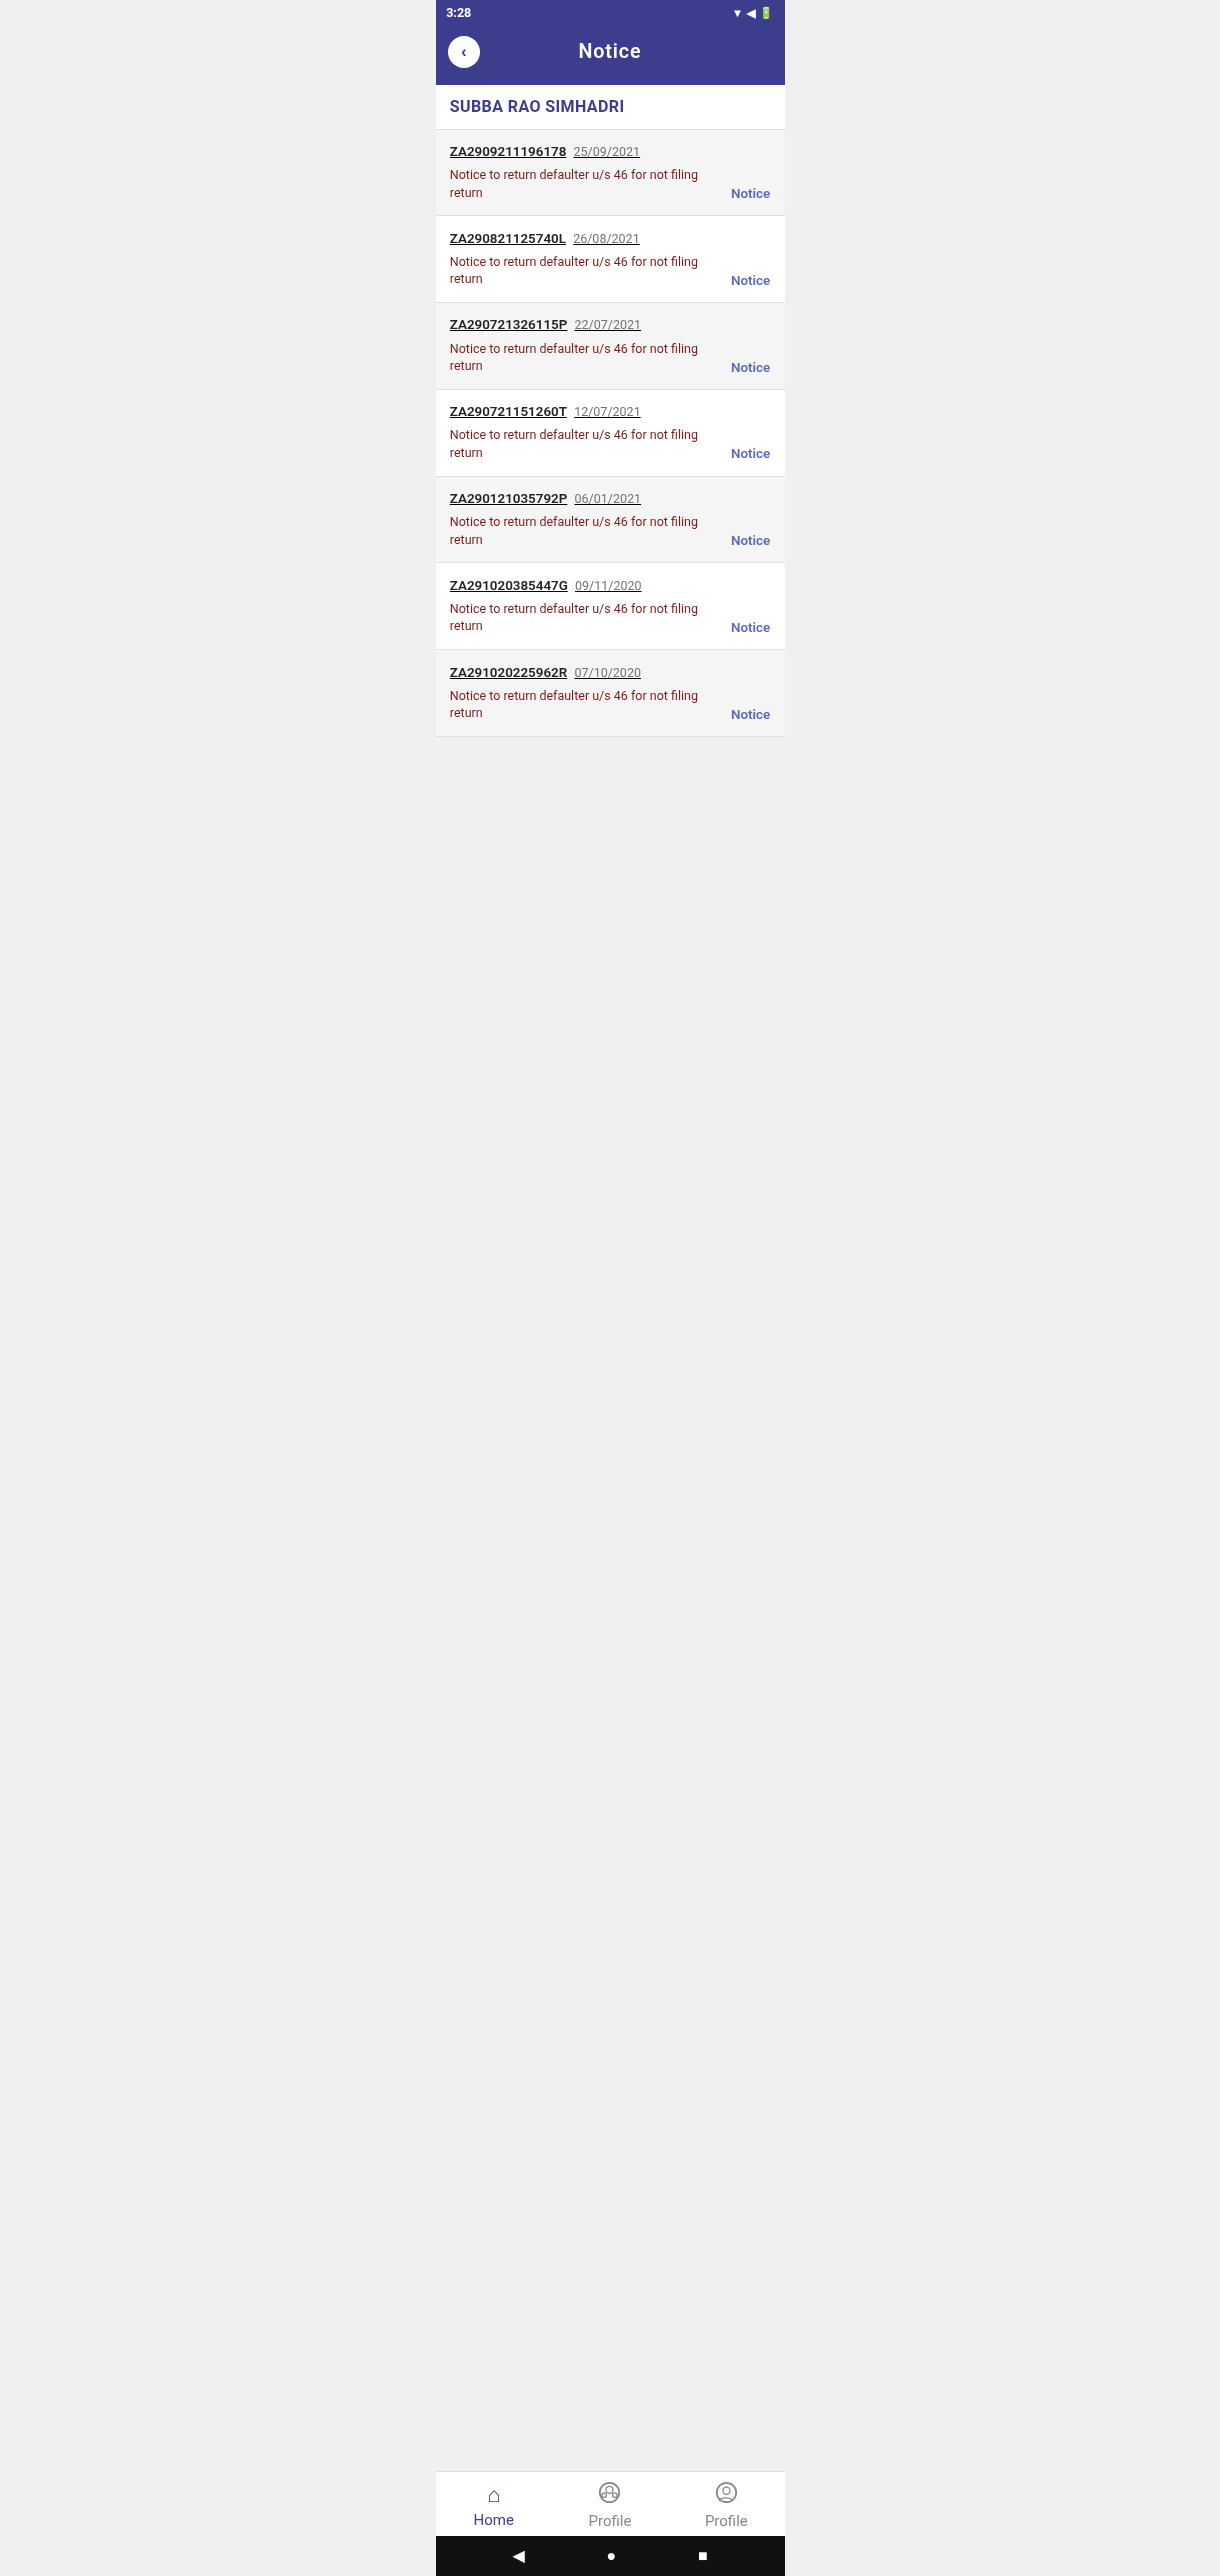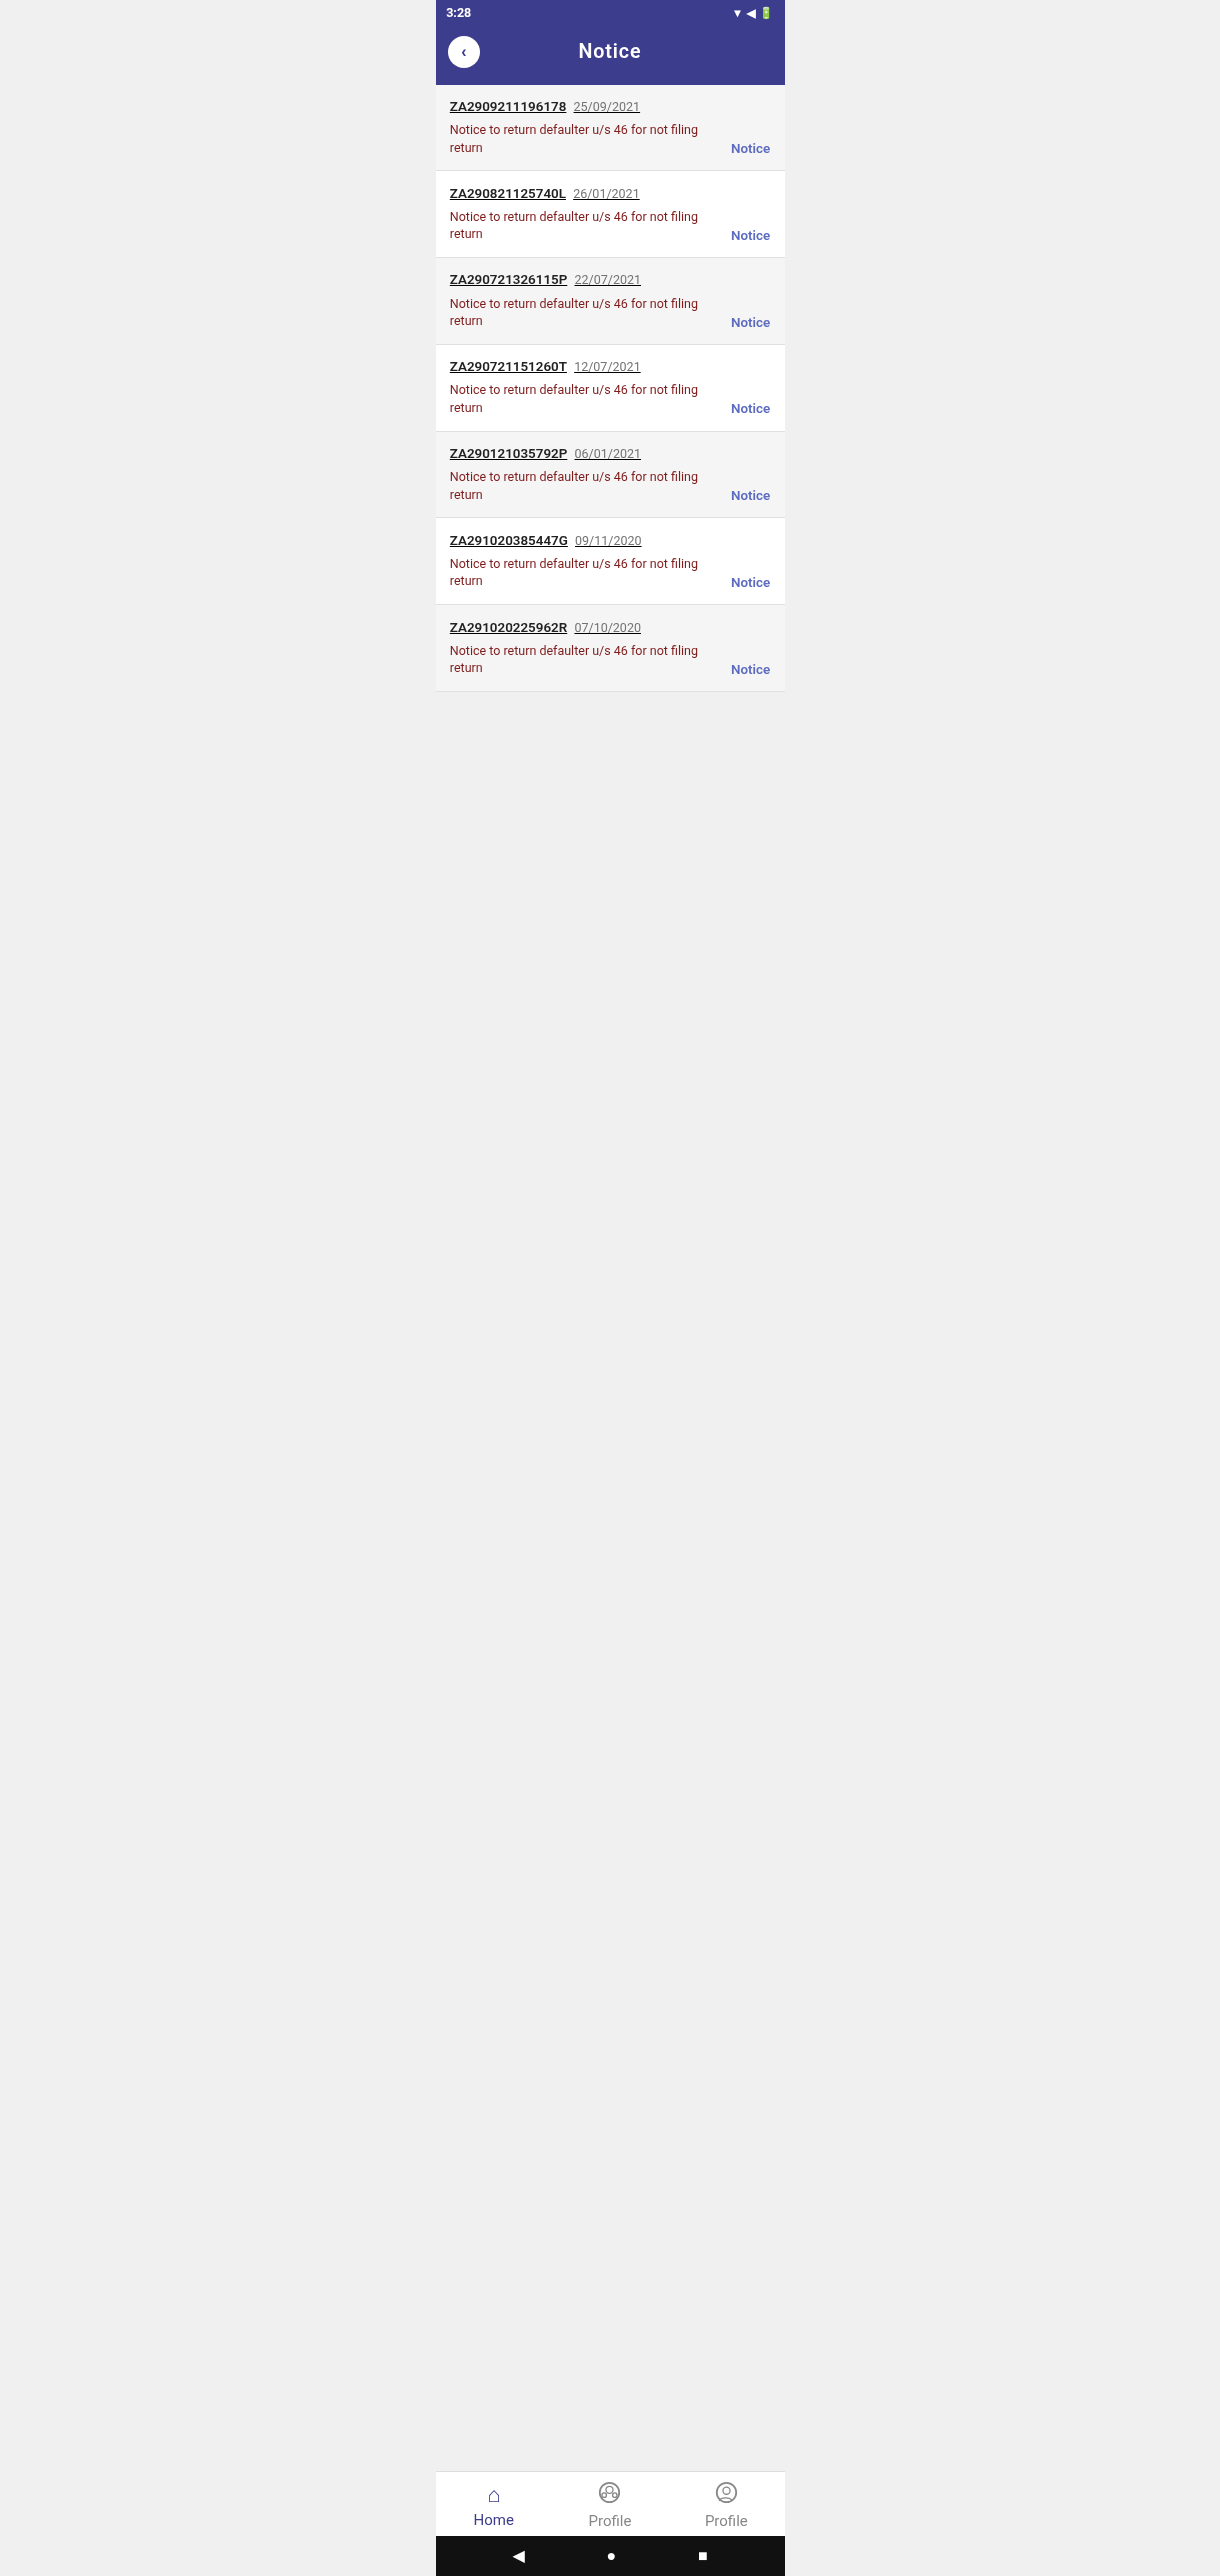--- a/index.html
+++ b/index.html
@@ -187,37 +187,38 @@
 
 <div class="header">
   <button class="back-btn" aria-label="Go back">
     <span class="back-btn-arrow">‹</span>
   </button>
   <span class="header-title">Notice</span>
 </div>
 
 <div class="content">
 
+  <div class="user-name">SUBBA RAO  SIMHADRI</div>
 
   <div class="notice-list">
 
   <div class="notice-item">
       <div class="notice-row1">
         <span class="notice-id">ZA2909211196178</span>
         <span class="notice-date">25/09/2021</span>
       </div>
       <div class="notice-row2">
         <span class="notice-desc">Notice to return defaulter u/s 46 for not filing return</span>
         <span class="notice-link">Notice</span>
       </div>
     </div>
       <div class="notice-item">
       <div class="notice-row1">
         <span class="notice-id">ZA290821125740L</span>
-        <span class="notice-date">26/01/2021</span>
+        <span class="notice-date">26/08/2021</span>
       </div>
       <div class="notice-row2">
         <span class="notice-desc">Notice to return defaulter u/s 46 for not filing return</span>
         <span class="notice-link">Notice</span>
       </div>
     </div>
       <div class="notice-item">
       <div class="notice-row1">
         <span class="notice-id">ZA290721326115P</span>
         <span class="notice-date">22/07/2021</span>

